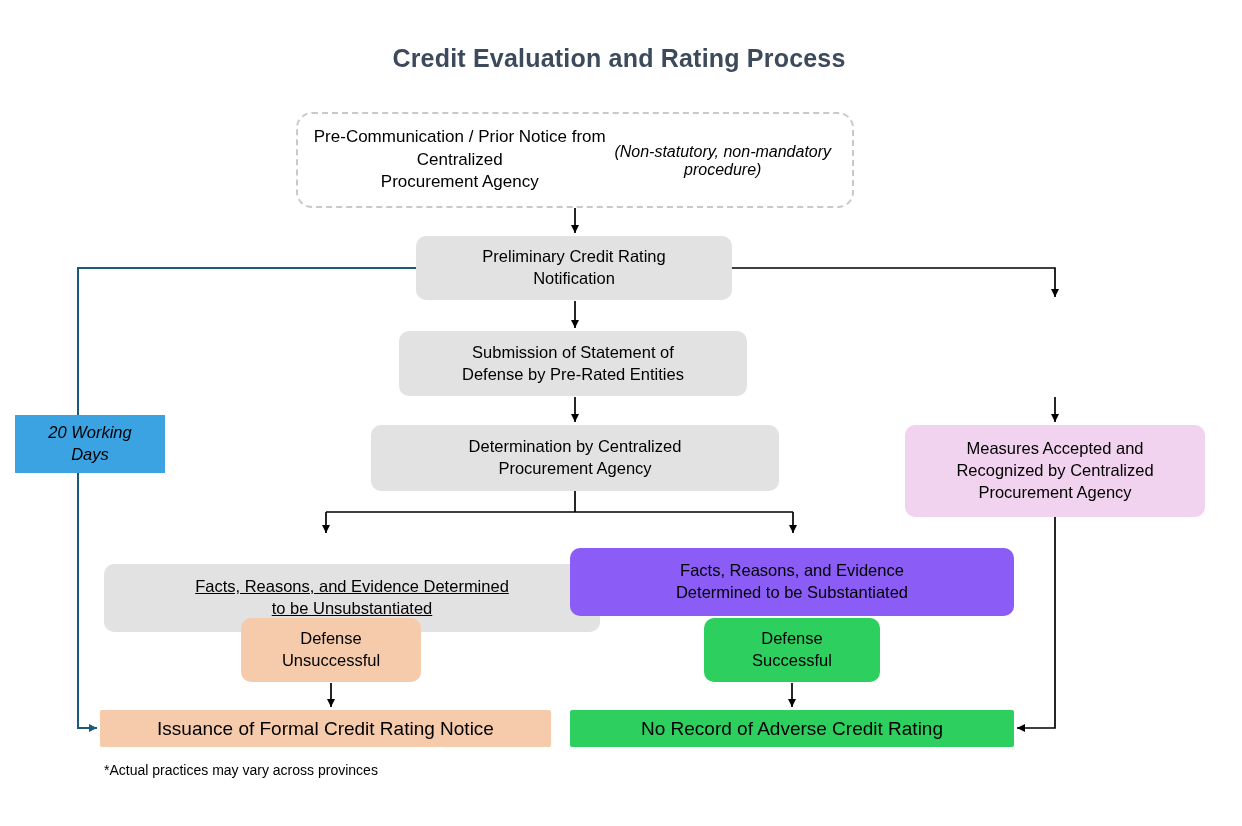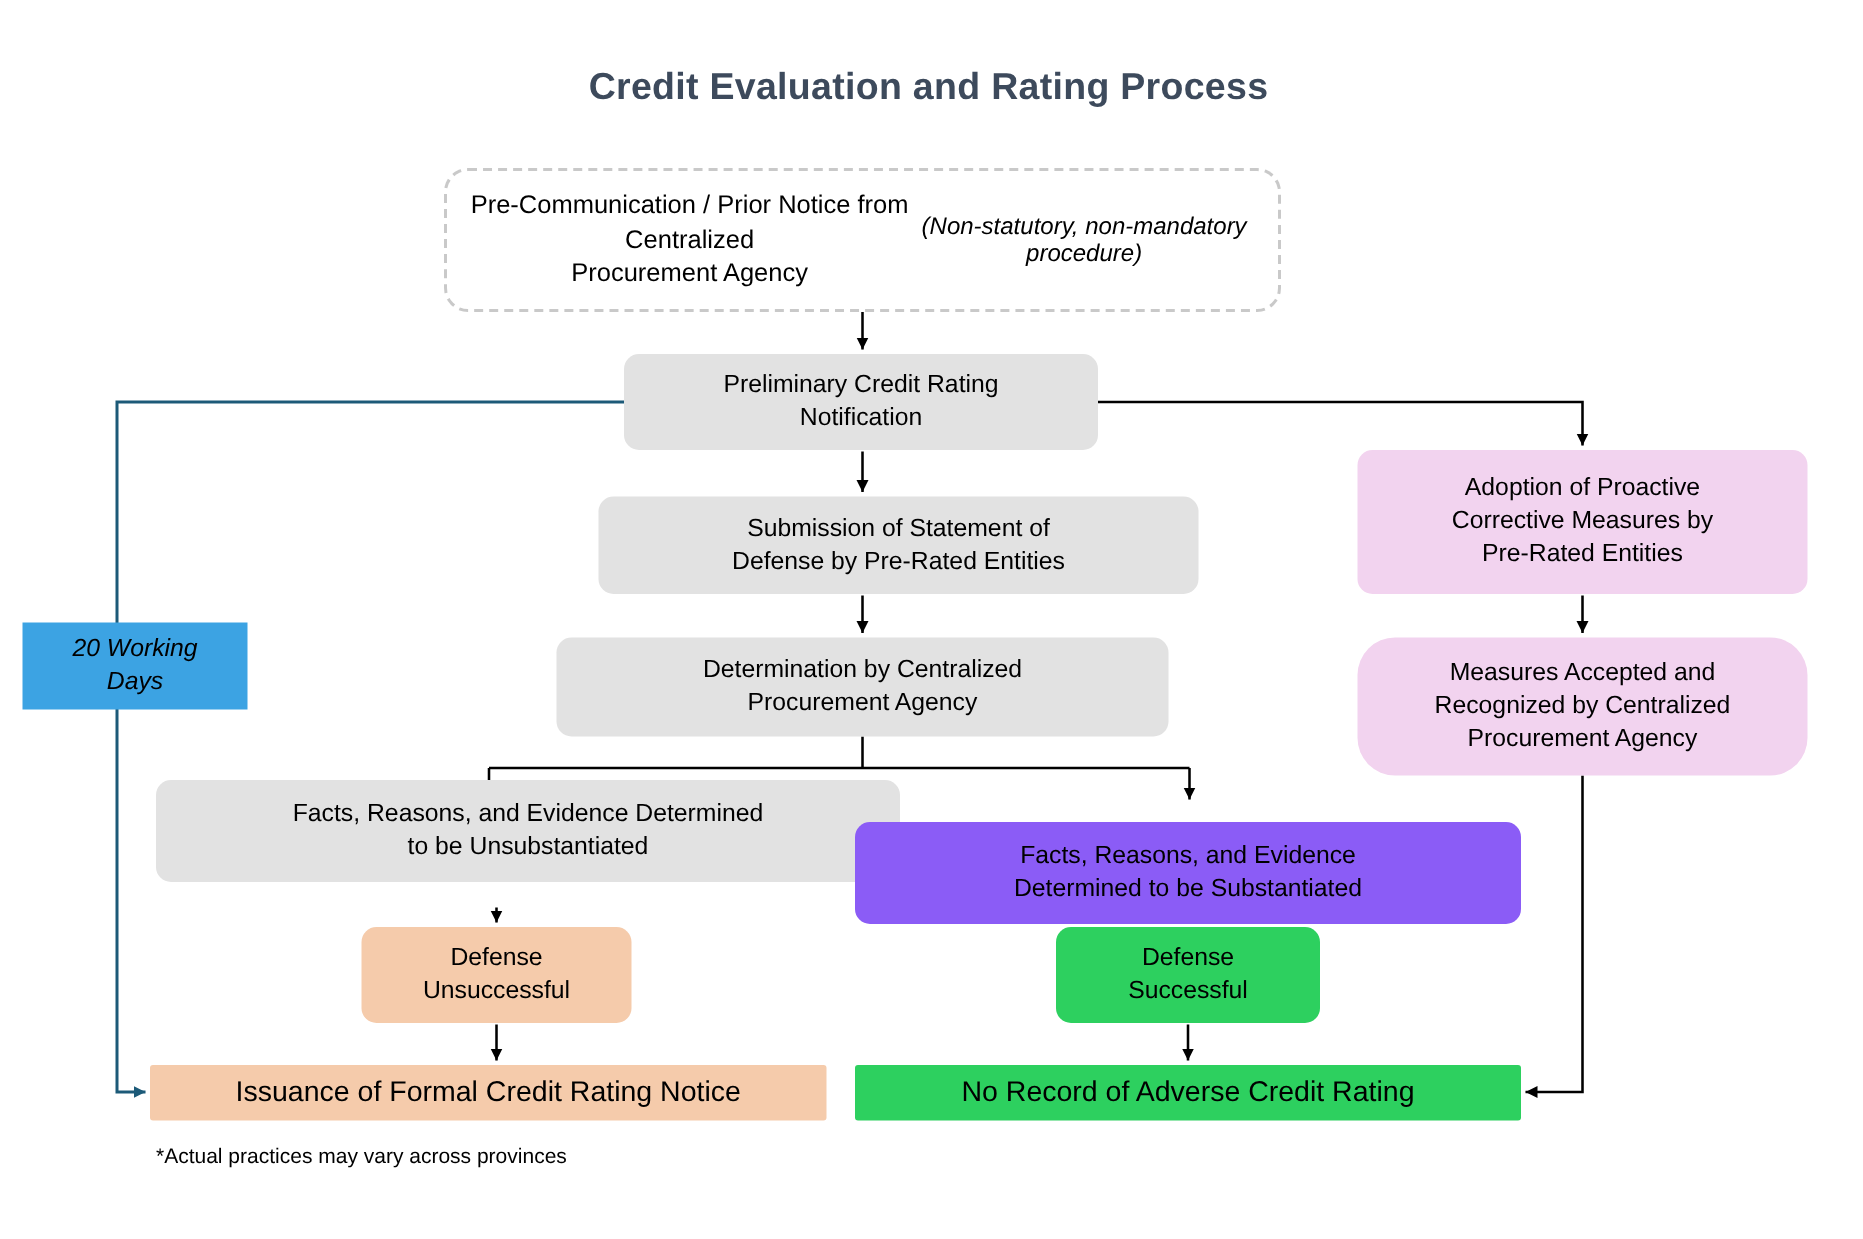--- a/index.html
+++ b/index.html
@@ -58,47 +58,44 @@
 
   <div class="dashed-box" style="left:296px; top:112px; width:558px; height:96px;">
     <div class="dashed-main">Pre-Communication / Prior Notice from Centralized
 Procurement Agency</div>
     <div class="dashed-note">(Non-statutory, non-mandatory procedure)</div>
   </div>
 
   <div class="node rounded" style="left: 416px; top: 236px; width: 316px; height: 64px; background-color: rgb(226, 226, 226);">Preliminary Credit Rating
 Notification</div>
 
-  <div class="node rounded" style="left: 399px; top: 331px; width: 400px; height: 65px; background-color: rgb(226, 226, 226);">Submission of Statement of
+  <div class="node rounded" style="left: 399px; top: 331px; width: 348px; height: 65px; background-color: rgb(226, 226, 226);">Submission of Statement of
 Defense by Pre-Rated Entities</div>
 
   <div class="node rounded" style="left: 371px; top: 425px; width: 408px; height: 66px; background-color: rgb(226, 226, 226);">Determination by Centralized
 Procurement Agency</div>
 
-  <div class="node rounded" style="left: 104px; top: 520px; width: 496px; height: 68px; background-color: rgb(226, 226, 226);">Facts, Reasons, and Evidence Determined
+  <div class="node rounded" style="left: 104px; top: 564px; width: 496px; height: 68px; background-color: rgb(226, 226, 226); text-decoration: underline;">Facts, Reasons, and Evidence Determined
 to be Unsubstantiated</div>
 
   <div class="node rounded" style="left: 570px; top: 536px; width: 444px; height: 68px; background-color: #8b5cf6; margin-top: 12px;">Facts, Reasons, and Evidence
 Determined to be Substantiated</div>
 
   <div class="node rounded" style="left: 241px; top: 618px; width: 180px; height: 64px; background-color: rgb(245, 203, 171);">Defense
 Unsuccessful</div>
 
   <div class="node rounded" style="left: 704px; top: 618px; width: 176px; height: 64px; background-color: rgb(45, 208, 95);">Defense
 Successful</div>
 
   <div class="node bar" style="left: 100px; top: 710px; width: 451px; height: 37px; background-color: rgb(245, 203, 171);">Issuance of Formal Credit Rating Notice</div>
 
   <div class="node bar" style="left: 570px; top: 710px; width: 444px; height: 37px; background-color: rgb(45, 208, 95);">No Record of Adverse Credit Rating</div>
 
-  <div class="node rounded" style="left: 905px; top: 300px; width: 300px; height: 96px; background-color: rgb(242, 211, 239);">Adoption of Proactive
-Corrective Measures by
-Pre-Rated Entities</div>
 
-  <div class="node rounded" style="left: 905px; top: 425px; width: 300px; height: 92px; background-color: rgb(242, 211, 239); border-radius: 25px;">Measures Accepted and
+  <div class="node rounded" style="left: 905px; top: 425px; width: 300px; height: 92px; background-color: rgb(242, 211, 239);">Measures Accepted and
 Recognized by Centralized
 Procurement Agency</div>
 
   <div class="node side-label" style="left: 15px; top: 415px; width: 150px; height: 58px; background-color: rgb(60, 163, 227);">20 Working
 Days</div>
 
   <div class="footnote">*Actual practices may vary across provinces</div>
 
 </div>
 

